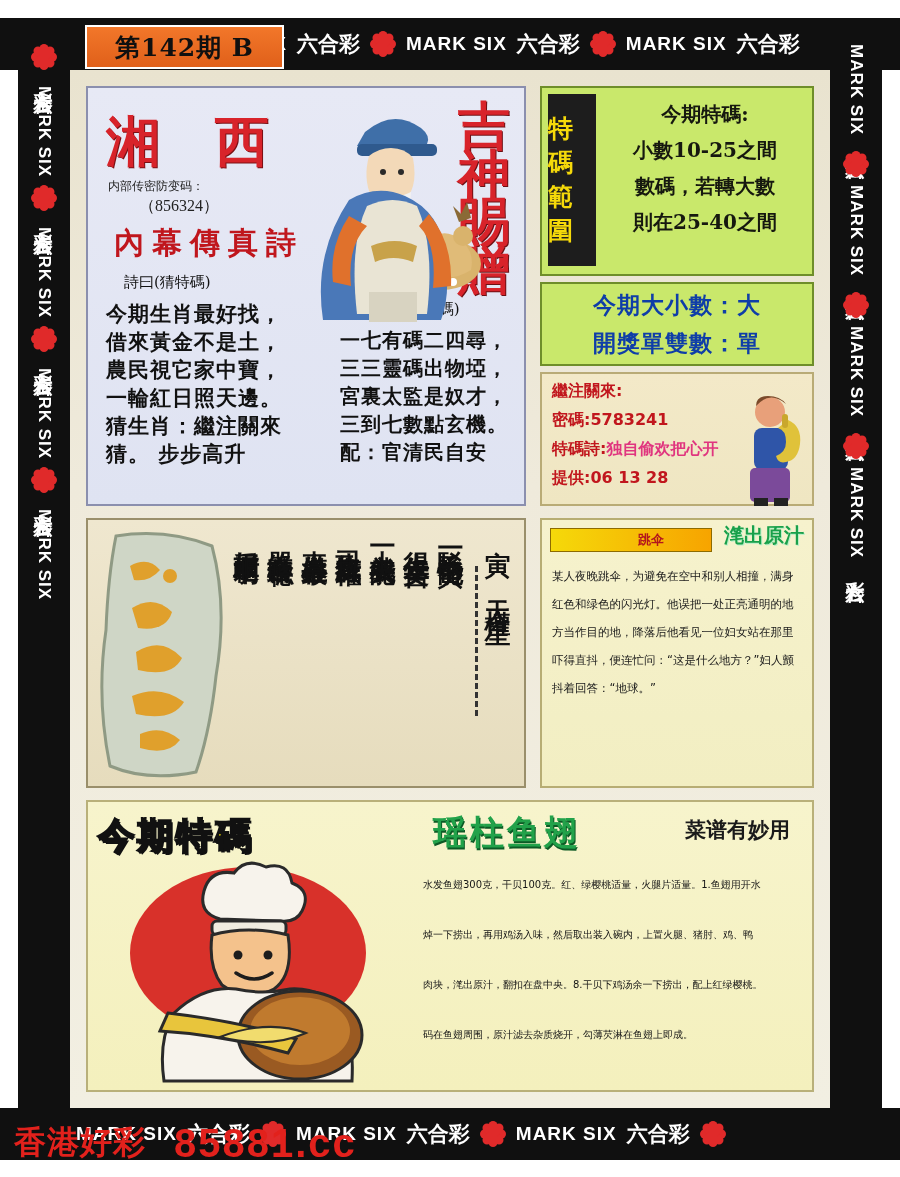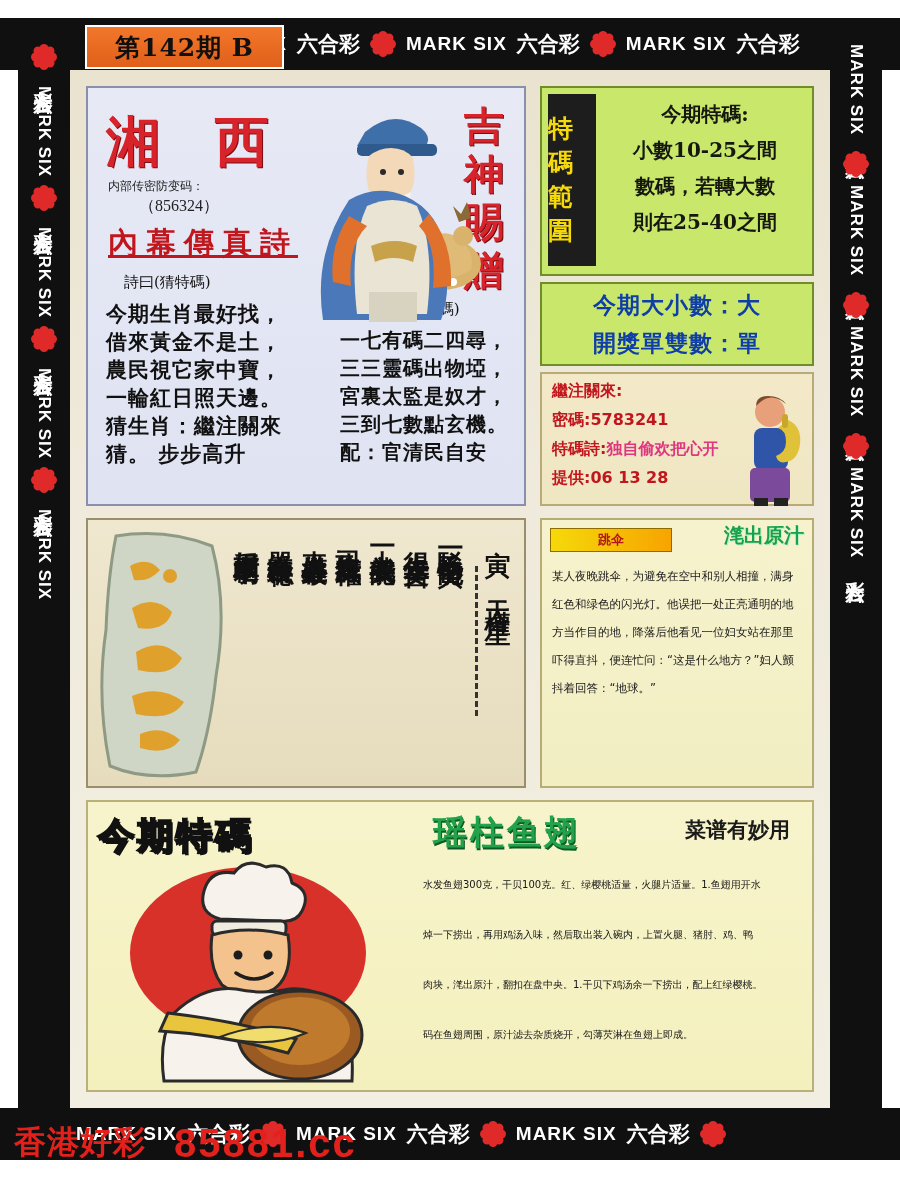--- a/index.html
+++ b/index.html
@@ -84,40 +84,40 @@
   }
   .xiangxi{
     position:absolute;left:18px;top:18px;
     font-family:"DejaVu Serif","Liberation Serif",serif;
     font-weight:bold;font-size:54px;color:#d8232a;letter-spacing:18px;
     text-shadow:1px 1px 0 #7a1014;
   }
   .secret-line{position:absolute;left:20px;top:90px;font-size:12px;color:#222;font-family:"DejaVu Sans",sans-serif;}
   .secret-num{position:absolute;left:20px;top:108px;font-size:16px;color:#222;font-family:Liberation Serif, serif;margin-left:31px;}
   .neimu{
-    position:absolute;left:20px;top:135px;
+    position:absolute;left:26px;top:135px;
     font-family:"DejaVu Serif","Liberation Serif",serif;
-    font-weight:bold;font-size:30px;color:#c0161d;letter-spacing:8px;text-decoration:underline;
+    font-weight:bold;font-size:30px;color:#c0161d;letter-spacing:8px;
   }
   .shiyue{position:absolute;left:36px;top:185px;font-size:15px;color:#111;font-family:"DejaVu Serif",serif;}
   .poem-left{
     position:absolute;left:18px;top:212px;width:215px;
     font-family:"DejaVu Serif","Liberation Serif",serif;
     font-weight:bold;font-size:21px;color:#111;line-height:28px;letter-spacing:1px;
   }
   .poem-right-head{position:absolute;left:255px;top:212px;font-size:15px;color:#111;font-family:"DejaVu Serif",serif;}
   .poem-right{
     position:absolute;left:252px;top:238px;width:180px;
     font-family:"DejaVu Serif","Liberation Serif",serif;
     font-weight:bold;font-size:20px;color:#111;line-height:28px;letter-spacing:1px;
   }
   .jishen{
     position:absolute;right:12px;top:14px;width:56px;
     font-family:"DejaVu Serif","Liberation Serif",serif;
-    font-weight:bold;font-size:40px;color:#d8232a;line-height:48px;text-align:center;
+    font-weight:bold;font-size:52px;color:#d8232a;line-height:48px;text-align:center;
     text-shadow:1px 1px 0 #6d0f13;
   }
   
   .immortal{position:absolute;left:225px;top:8px;width:190px;height:230px;}
 
   
   .special-panel{
     left:470px;top:16px;width:274px;height:190px;
     background:#c9e86b;border:2px solid #6f8e2a;
   }
@@ -183,21 +183,21 @@
   
   .humor-panel{
     left:470px;top:448px;width:274px;height:270px;
     background:linear-gradient(180deg,#f6f2cd,#f2eec2);
     border:2px solid #b7ad74;
   }
   .humor-tag{
     position:absolute;left:8px;top:8px;width:120px;height:22px;
     background:linear-gradient(90deg,#f5d90a,#f7a400);
     border:1px solid #8d6b00;
-    display:flex;align-items:center;justify-content:center;
+    display:flex;align-items:center;justify-content:center;padding-left:40px;
   }
   .humor-tag span{font-family:"DejaVu Sans",sans-serif;font-weight:bold;font-size:13px;color:#b3161d;}
   .humor-title{
     position:absolute;right:8px;top:2px;
     font-family:"DejaVu Serif","Liberation Serif",serif;font-weight:bold;font-size:20px;
     color:#19a04a;text-shadow:1px 1px 0 #b7f0c8;
   }
   .humor-text{
     position:absolute;left:10px;top:42px;width:246px;
     font-family:"DejaVu Sans","Liberation Sans",sans-serif;font-size:11.5px;color:#1a1a1a;
@@ -479,21 +479,21 @@
       <div class="humor-text">某人夜晚跳伞，为避免在空中和别人相撞，满身红色和绿色的闪光灯。他误把一处正亮通明的地方当作目的地，降落后他看见一位妇女站在那里吓得直抖，便连忙问：“这是什么地方？”妇人颤抖着回答：“地球。”</div>
     </div>
 
     <div class="panel food-panel">
       <div class="food-title">今期特碼</div>
       <div class="dish-name">瑶柱鱼翅</div>
       <div class="recipe-tag">菜谱有妙用</div>
       <div class="recipe-body">
         <div>水发鱼翅300克，干贝100克。红、绿樱桃适量，火腿片适量。1.鱼翅用开水</div>
         <div>焯一下捞出，再用鸡汤入味，然后取出装入碗内，上置火腿、猪肘、鸡、鸭</div>
-        <div>肉块，滗出原汁，翻扣在盘中央。1.干贝下鸡汤余一下捞出，配上红绿樱桃。</div>
+        <div>肉块，滗出原汁，翻扣在盘中央。8.干贝下鸡汤余一下捞出，配上红绿樱桃。</div>
         <div>码在鱼翅周围，原汁滤去杂质烧开，勾薄芡淋在鱼翅上即成。</div>
       </div>
       <svg class="chef" viewBox="0 0 300 228">
         <ellipse cx="140" cy="96" rx="118" ry="86" fill="#d8312a"></ellipse>
         <path d="M96 34 q6 -22 30 -18 q12 -16 32 -6 q22 -6 26 16 q20 8 10 28 q-6 12 -22 10 l-60 -2 q-22 -6 -16 -28z" fill="#f7f3ec" stroke="#2a2a2a" stroke-width="3"></path>
         <rect x="104" y="64" width="74" height="14" rx="5" fill="#f0ece0" stroke="#2a2a2a" stroke-width="3"></rect>
         <path d="M104 78 q36 -10 76 0 q6 40 -14 54 q-28 14 -52 -4 q-14 -18 -10 -50z" fill="#f4c28c" stroke="#2a2a2a" stroke-width="3"></path>
         <circle cx="130" cy="98" r="4.5" fill="#1d1d1d"></circle>
           <circle cx="160" cy="98" r="4.5" fill="#1d1d1d"></circle>
         <path d="M128 116 q18 12 36 0" stroke="#1d1d1d" stroke-width="3.5" fill="none" stroke-linecap="round"></path>

